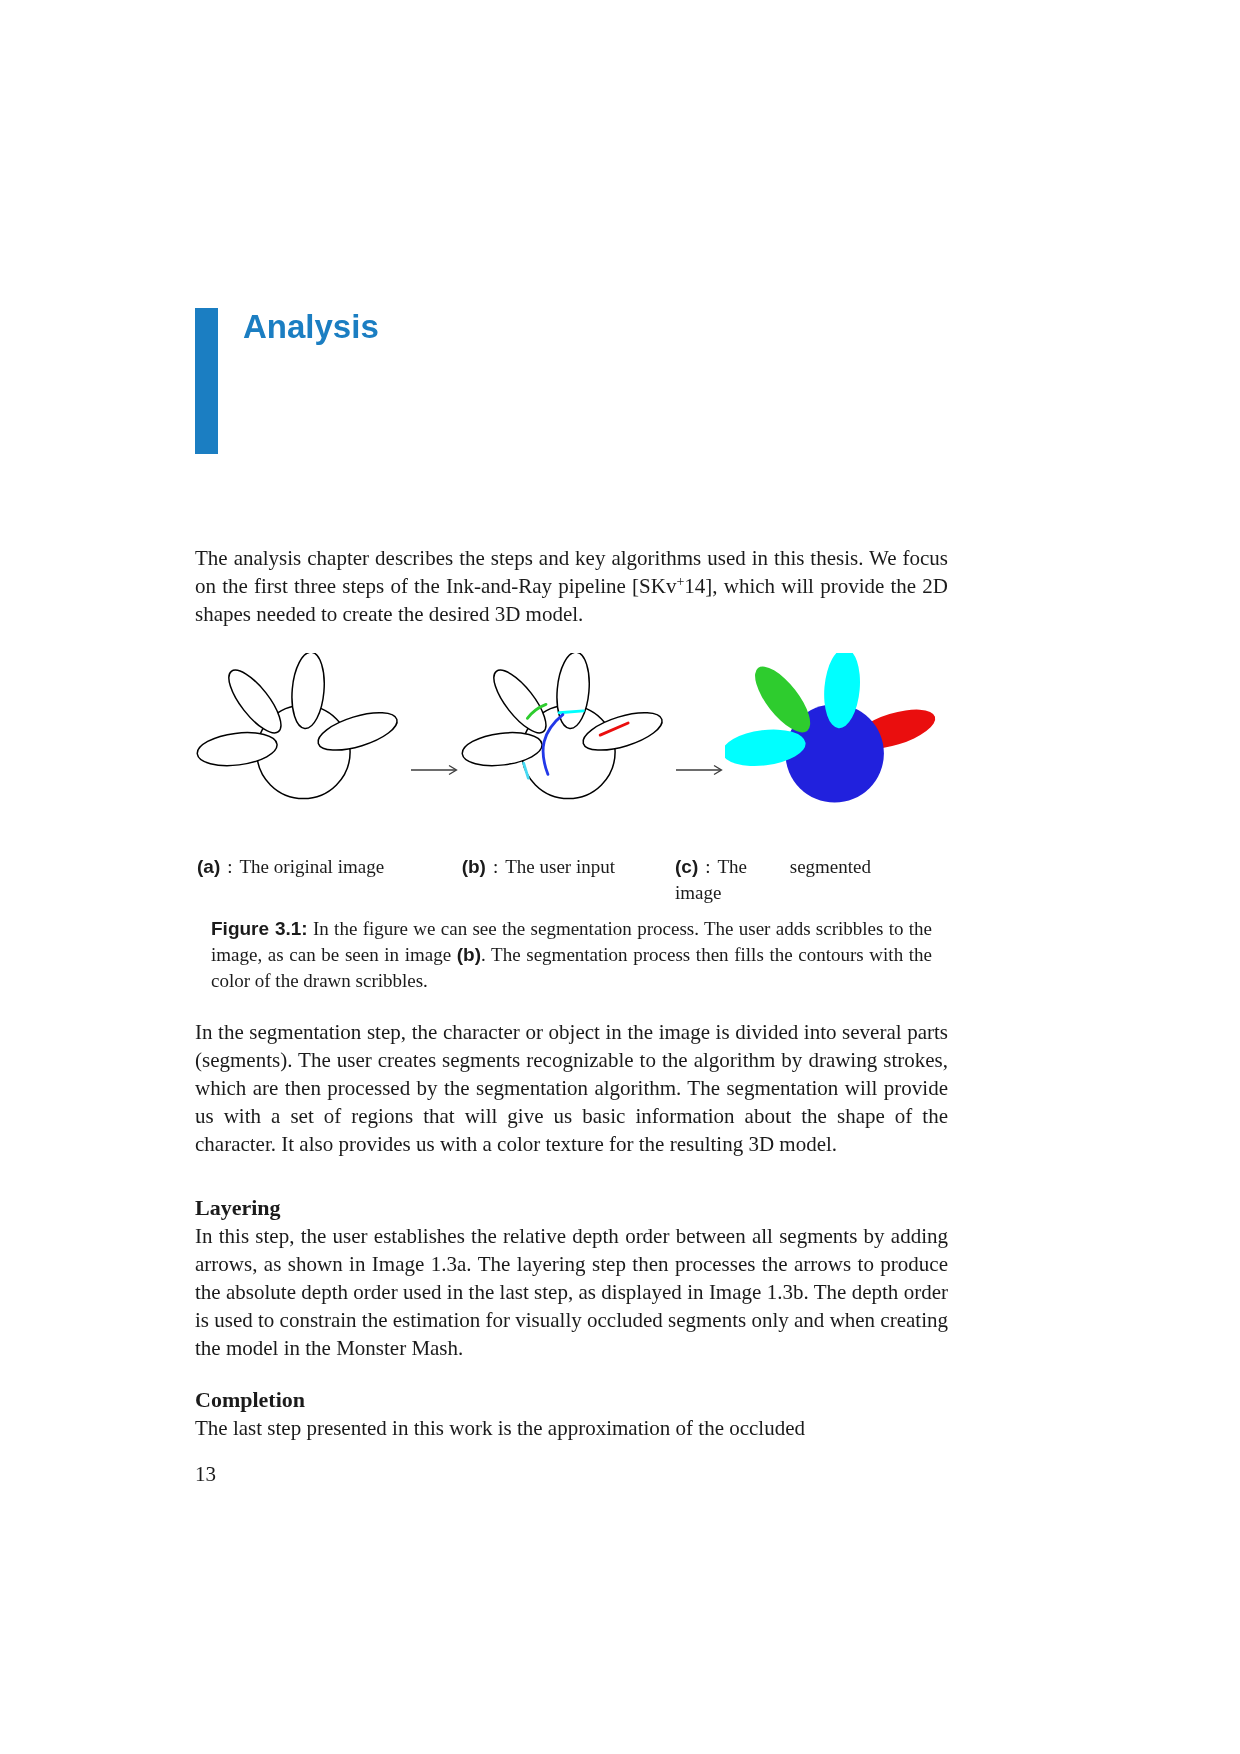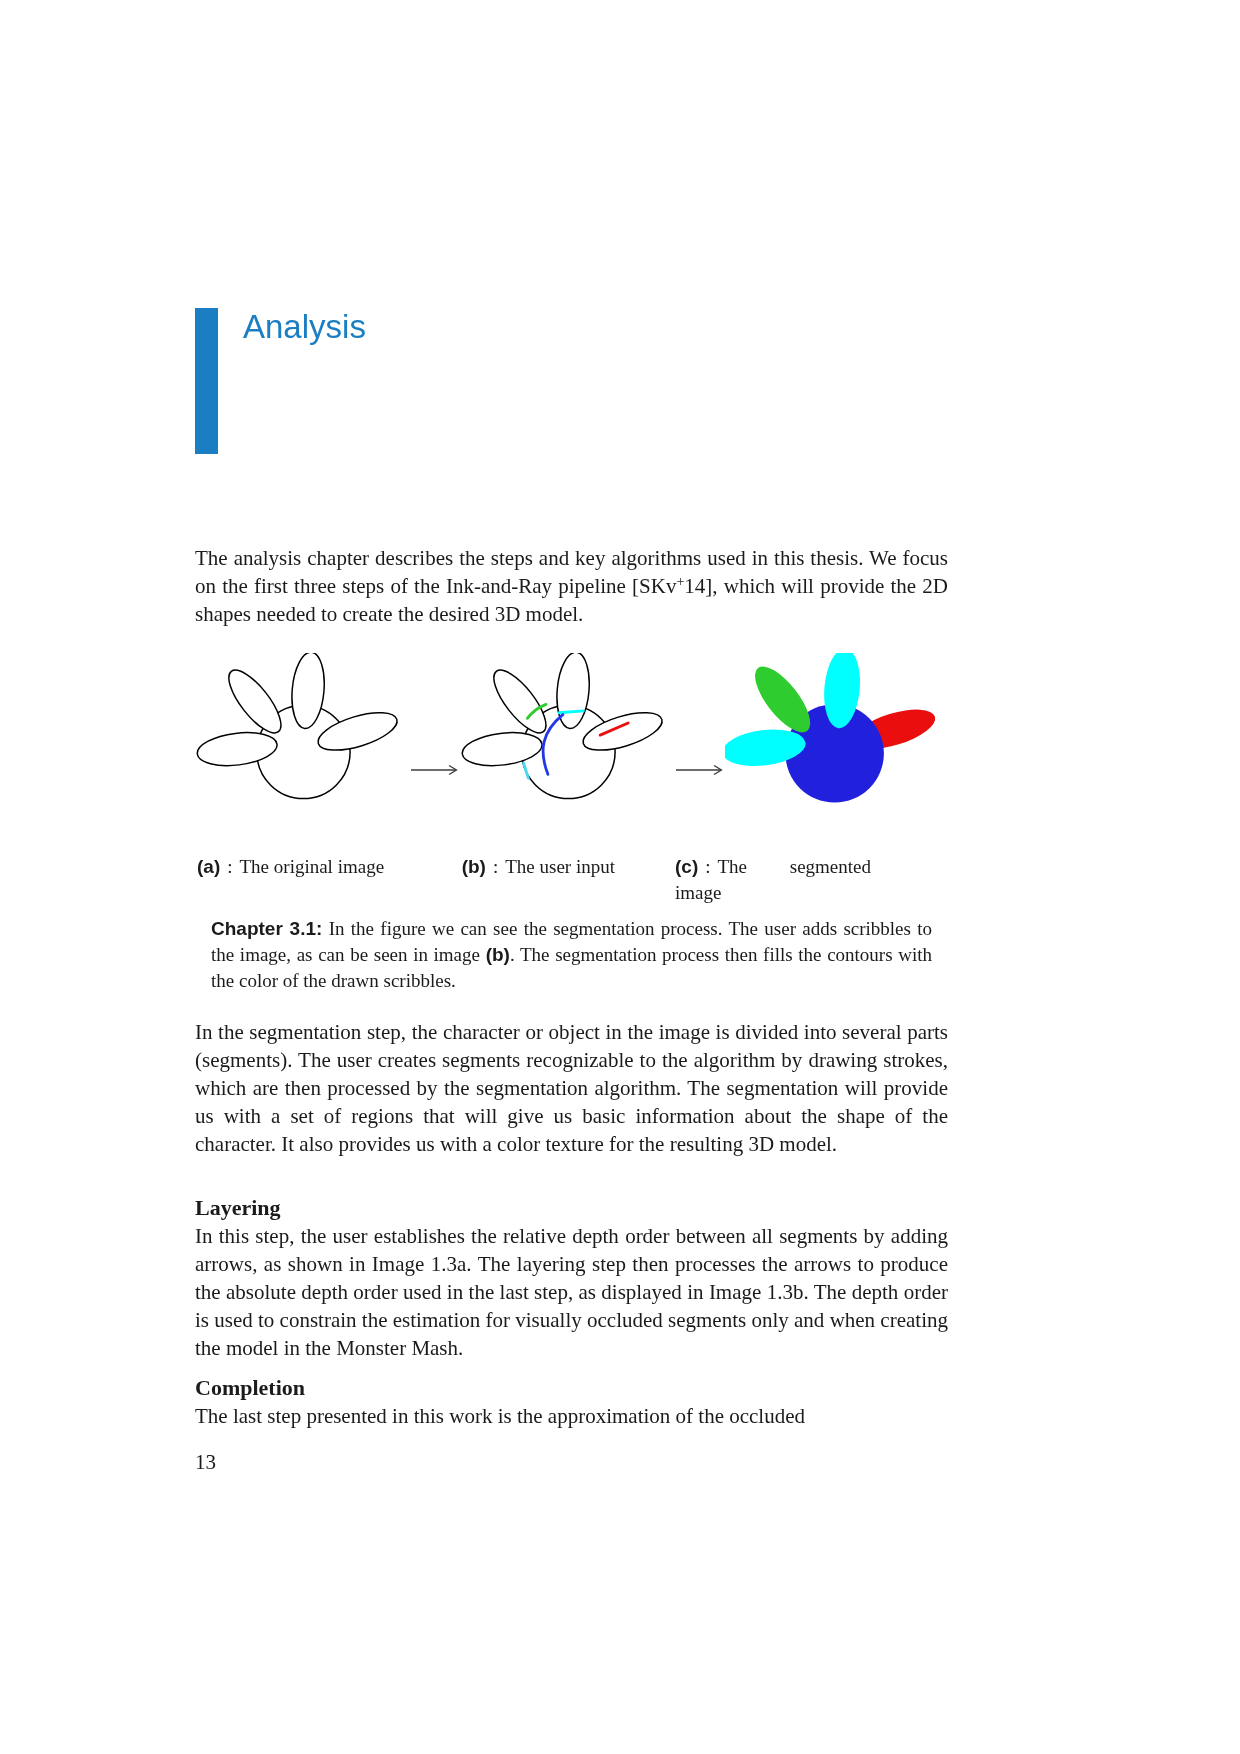--- a/index.html
+++ b/index.html
@@ -29,21 +29,21 @@
   .chapter-line {
     padding-left: 48px; padding-top: 52px;
     font-family: "Liberation Sans", sans-serif;
     font-size: 34px; font-weight: 700; line-height: 40px;
     color: #121212;
   }
   .chapter-number { font-size: 46px; font-weight: 400; margin-left: 7px; }
   .chapter-title {
     padding-left: 48px; margin: 20px 0 0 0;
     font-family: "Liberation Sans", sans-serif;
-    font-size: 33px; font-weight: 400; line-height: 38px;
+    font-size: 33px; font-weight: 700; line-height: 38px;
     color: #1b7ec2;
   }
 
   
   .body-text {
     font-size: 21px; line-height: 28px;
     text-align: justify; margin: 0;
   }
   .intro { margin-top: 90px; }
   sup.cite-sup { font-size: 14px; line-height: 0; vertical-align: 7px; }
@@ -63,21 +63,21 @@
 
   .figure-caption {
     margin: 10px 16px 0 16px;
     font-size: 19px; line-height: 26px; text-align: justify;
   }
   .cap-label, .cap-ref { font-family: "Liberation Sans", sans-serif; font-weight: 700; }
 
   
   .section { margin-top: 24px; }
   .section.layering { margin-top: 36px; }
-  .section.completion { margin-top: 12px; }
+  .section.completion { margin-top: 24px; }
   .section-heading { font-size: 22px; font-weight: 700; line-height: 28px; margin: 0; }
 
   .page-number { margin-top: 20px; text-align: left; font-size: 21px; }
 </style>
 </head>
 <body>
 
 <div class="page">
   <div class="content">
 
@@ -141,21 +141,21 @@
         </svg>
 
       </div>
 
       <div class="subcaption-row">
         <div class="subcap-a"><span class="subcap-label">(a)</span><span class="subcap-sep">:</span><span>The original image</span></div>
         <div class="subcap-b"><span class="subcap-label">(b)</span><span class="subcap-sep">:</span><span>The user input</span></div>
         <div class="subcap-c"><span class="subcap-label">(c)</span><span class="subcap-sep">:</span><span>The segmented image</span></div>
       </div>
 
-      <figcaption class="figure-caption"><span class="cap-label">Chapter 3.1:</span> <span>In the figure we can see the segmentation process. The user adds scribbles to the image, as can be seen in image </span><span class="cap-ref">(b)</span><span>. The segmentation process then fills the contours with the color of the drawn scribbles.</span></figcaption>
+      <figcaption class="figure-caption"><span class="cap-label">Figure 3.1:</span> <span>In the figure we can see the segmentation process. The user adds scribbles to the image, as can be seen in image </span><span class="cap-ref">(b)</span><span>. The segmentation process then fills the contours with the color of the drawn scribbles.</span></figcaption>
     </figure>
 
     <section class="section segmentation">
       <p class="body-text">In the segmentation step, the character or object in the image is divided into several parts (segments). The user creates segments recognizable to the algorithm by drawing strokes, which are then processed by the segmentation algorithm. The segmentation will provide us with a set of regions that will give us basic information about the shape of the character. It also provides us with a color texture for the resulting 3D model.</p>
     </section>
 
     <section class="section layering">
       <h2 class="section-heading">Layering</h2>
       <p class="body-text">In this step, the user establishes the relative depth order between all segments by adding arrows, as shown in Image 1.3a. The layering step then processes the arrows to produce the absolute depth order used in the last step, as displayed in Image 1.3b. The depth order is used to constrain the estimation for visually occluded segments only and when creating the model in the Monster Mash.</p>
     </section>

